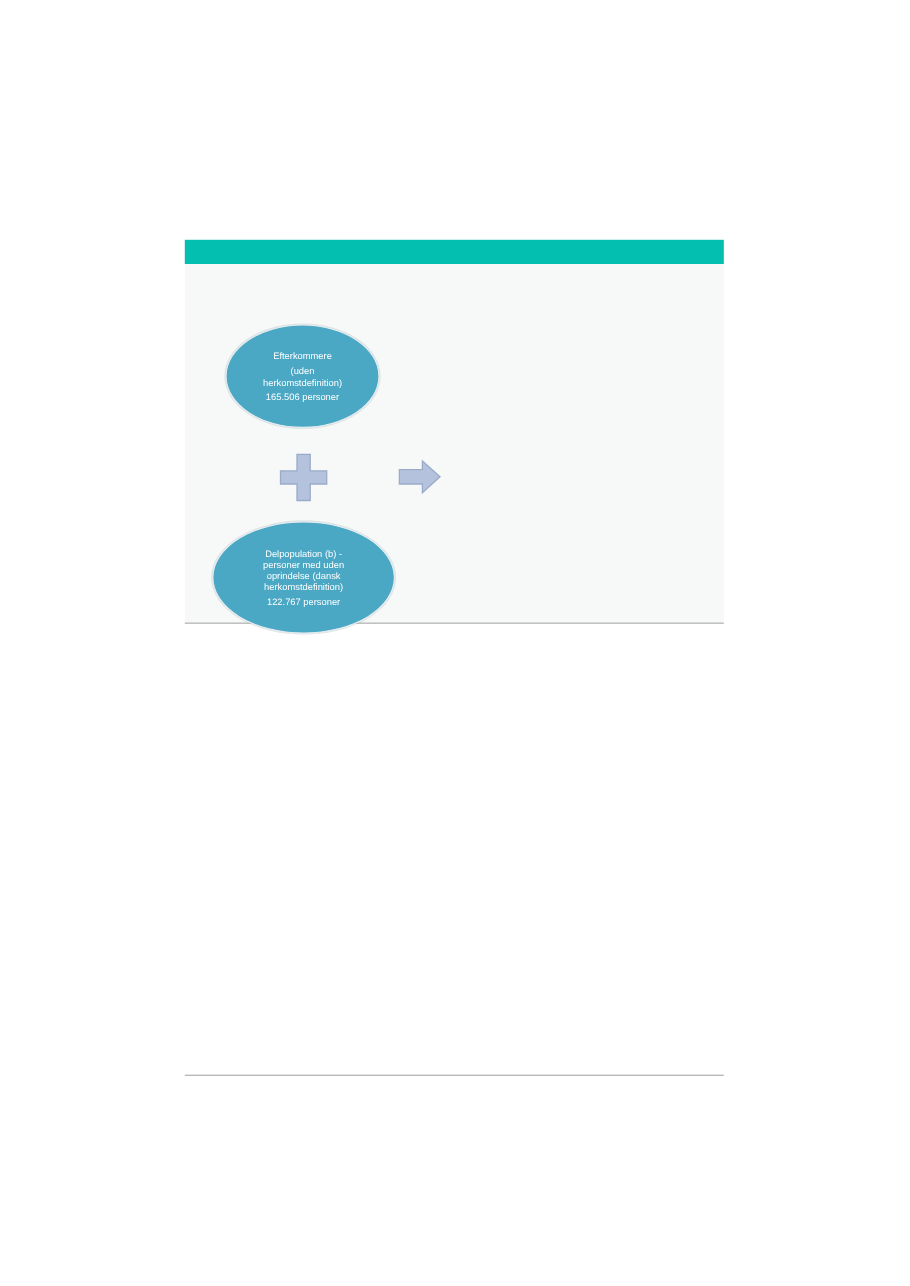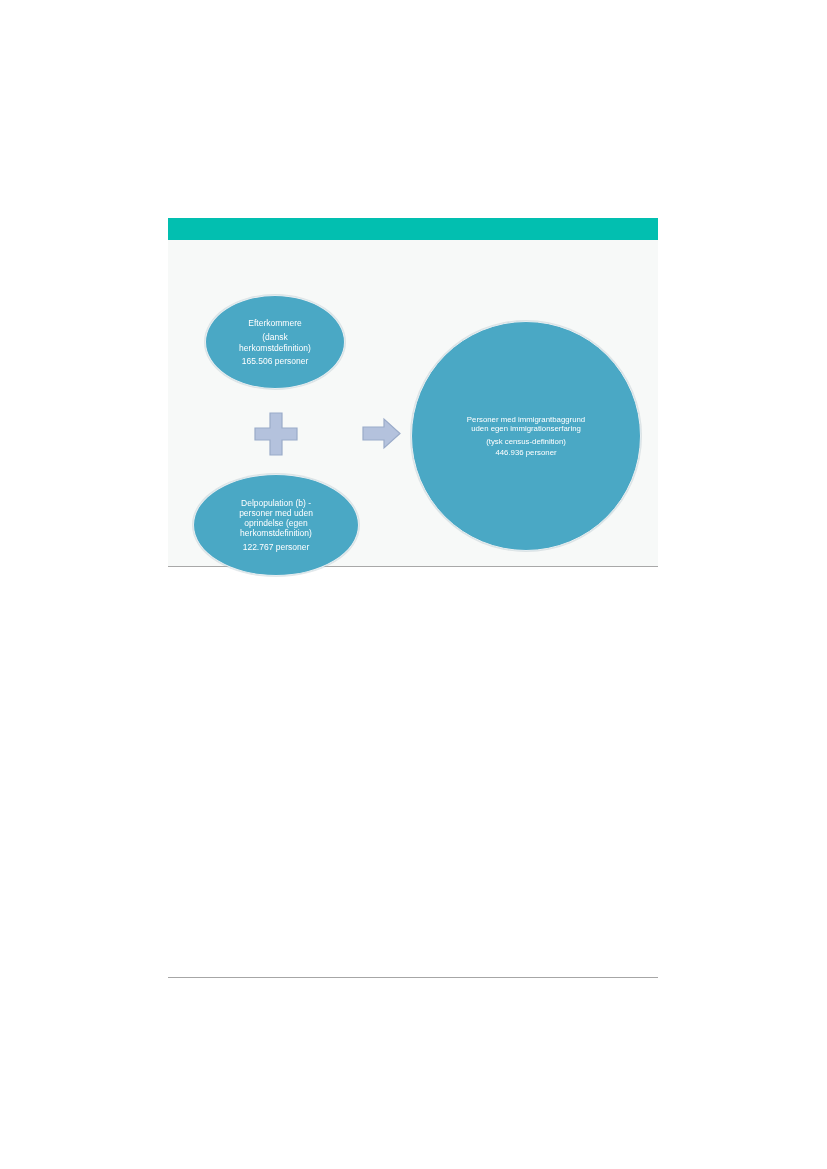--- a/index.html
+++ b/index.html
@@ -142,50 +142,44 @@
 <div class="page">
 
   <div class="diagram-panel">
 
     <div class="panel-header"></div>
 
     <div class="panel-body">
 
       <div class="node ellipse" id="node-efterkommere">
         <span class="node-line l1">Efterkommere</span>
-        <span class="node-line l2">(dansk</span>
+        <span class="node-line l2">(uden</span>
         <span class="node-line l3">herkomstdefinition)</span>
         <span class="node-line l4">165.506  personer</span>
       </div>
 
       <div class="plus-icon">
         <svg width="46" height="46" viewBox="0 0 46 46" aria-hidden="true">
           <path d="M17 2 H29 V17 H44 V29 H29 V44 H17 V29 H2 V17 H17 Z" fill="#b4c2dd" stroke="#9aabc9" stroke-width="1.2"></path>
         </svg>
       </div>
 
       <div class="node ellipse" id="node-delpopulation">
         <span class="node-line l1">Delpopulation  (b) -</span>
         <span class="node-line l2">personer  med uden</span>
-        <span class="node-line l3">oprindelse (egen</span>
+        <span class="node-line l3">oprindelse (dansk</span>
         <span class="node-line l4">herkomstdefinition)</span>
         <span class="node-line l5">122.767  personer</span>
       </div>
 
       <div class="arrow-icon">
         <svg width="40" height="33" viewBox="0 0 40 33" aria-hidden="true">
           <path d="M1 10 H22 V2 L38 16.5 L22 31 V23 H1 Z" fill="#b4c2dd" stroke="#9aabc9" stroke-width="1.2"></path>
         </svg>
       </div>
 
-      <div class="node circle" id="node-immigrant">
-        <span class="node-line l1">Personer med immigrantbaggrund</span>
-        <span class="node-line l2">uden egen immigrationserfaring</span>
-        <span class="node-line l3">(tysk census-definition)</span>
-        <span class="node-line l4">446.936 personer</span>
-      </div>
 
     </div>
   </div>
 
   <div class="footer-rule"></div>
 
 </div>
 
 </body></html>

